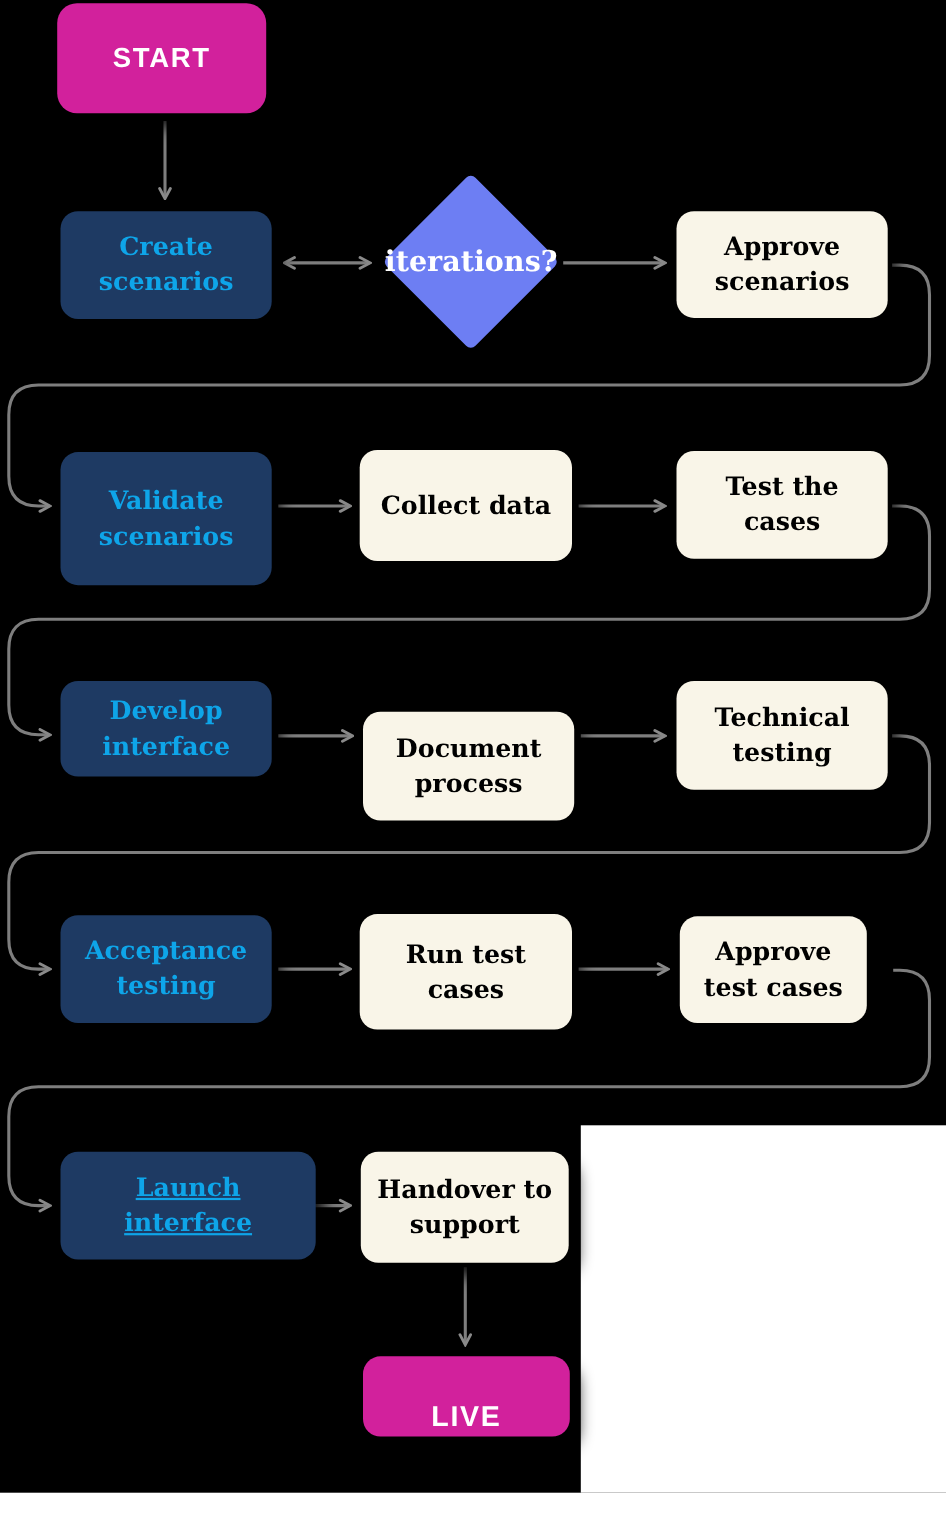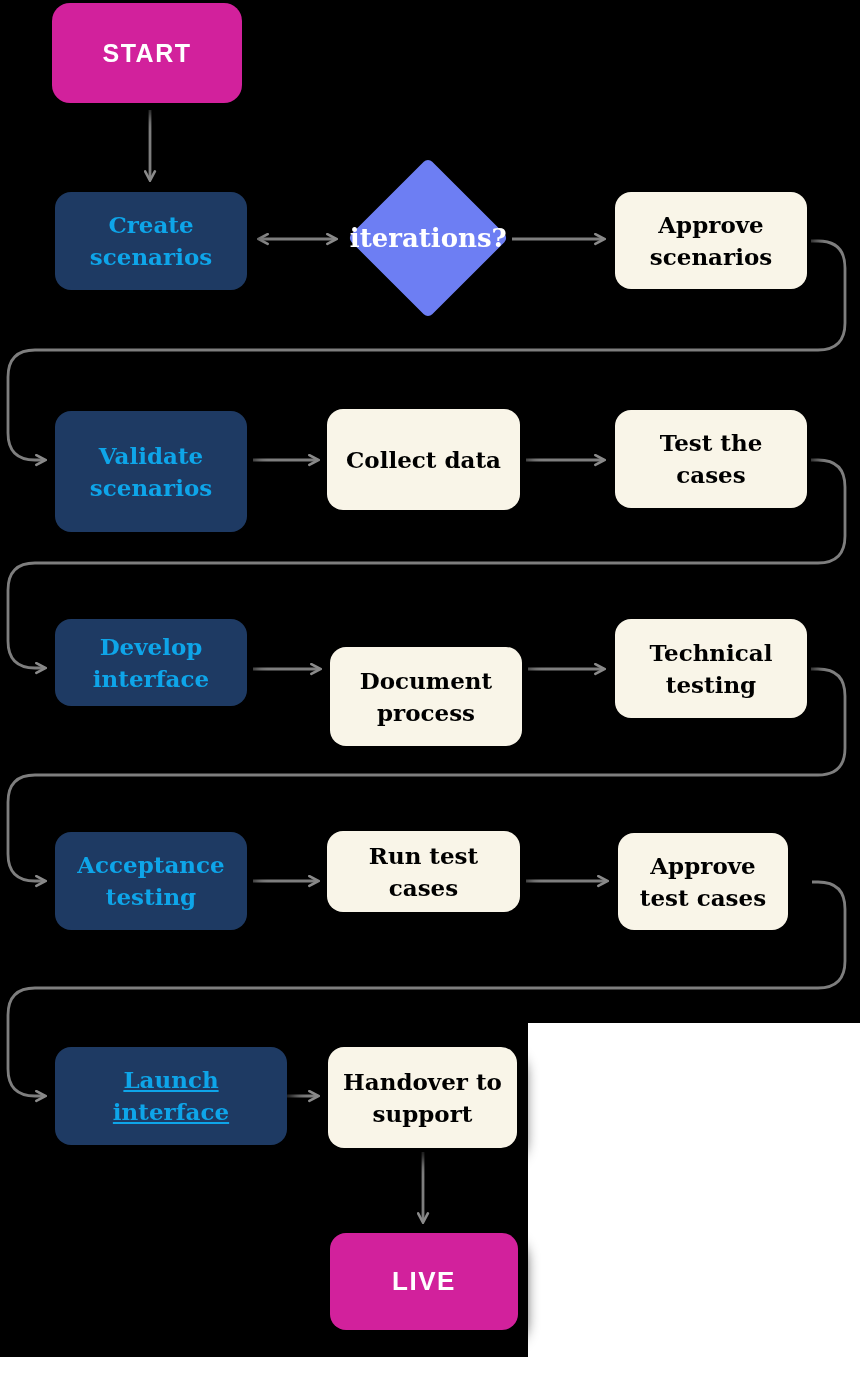--- a/index.html
+++ b/index.html
@@ -109,31 +109,31 @@
 </div>
 
 <div class="node secondary" style="left:615px;top:619px;width:192px;height:99px;">
   <span>Technical testing</span>
 </div>
 
 <div class="node primary" style="left:55px;top:832px;width:192px;height:98px;justify-content:center;">
   <span>Acceptance testing</span>
 </div>
 
-<div class="node secondary" style="left:327px;top:831px;width:193px;height:81px;">
+<div class="node secondary" style="left:327px;top:831px;width:193px;height:105px;">
   <span>Run test cases</span>
 </div>
 
 <div class="node secondary" style="left:618px;top:833px;width:170px;height:97px;">
   <span>Approve test cases</span>
 </div>
 
 <div class="node primary" style="left:55px;top:1047px;width:232px;height:98px;text-decoration:underline;">
   <span>Launch interface</span>
 </div>
 
 <div class="node secondary" style="left:328px;top:1047px;width:189px;height:101px;">
   <span>Handover to support</span>
 </div>
 
-<div class="node terminal" style="left:330px;top:1233px;width:188px;height:97px;border-radius:16px;font-size:26px;">
+<div class="node terminal" style="left:330px;top:1233px;width:188px;height:73px;border-radius:16px;font-size:26px;align-items:flex-end;">
   <span>LIVE</span>
 </div>
 
 </body></html>

